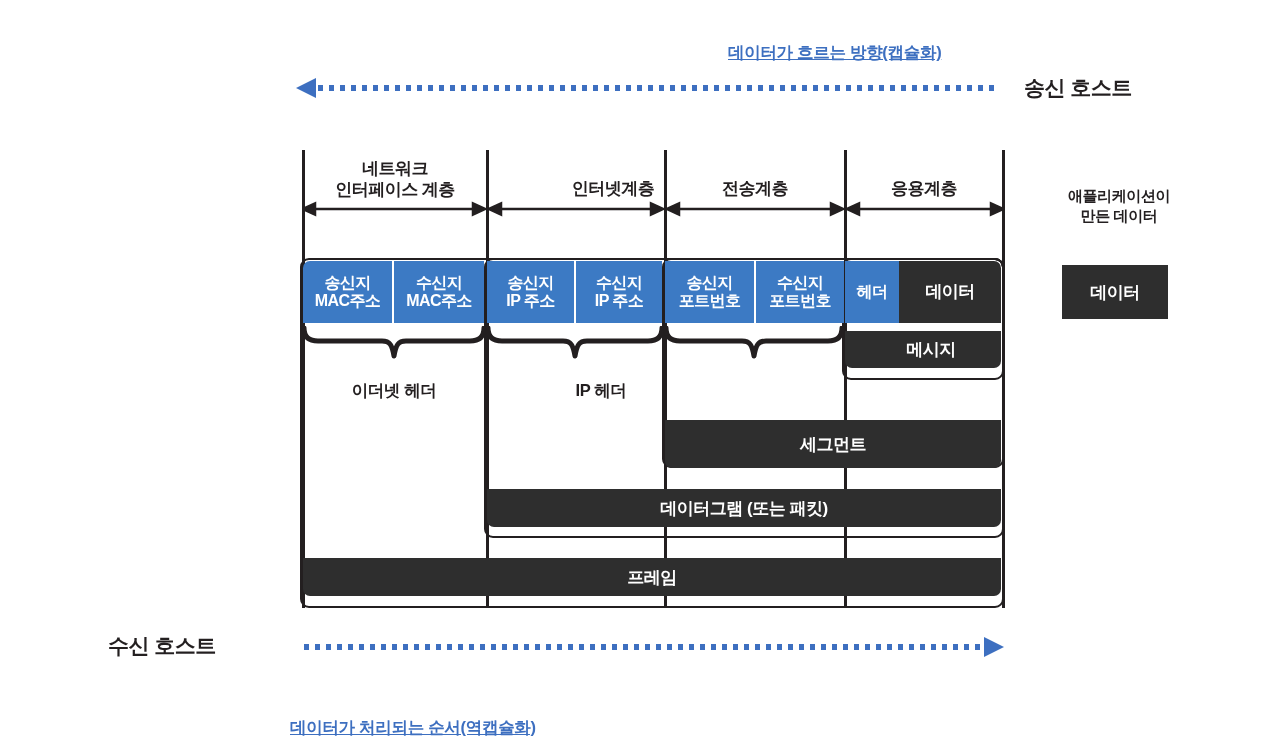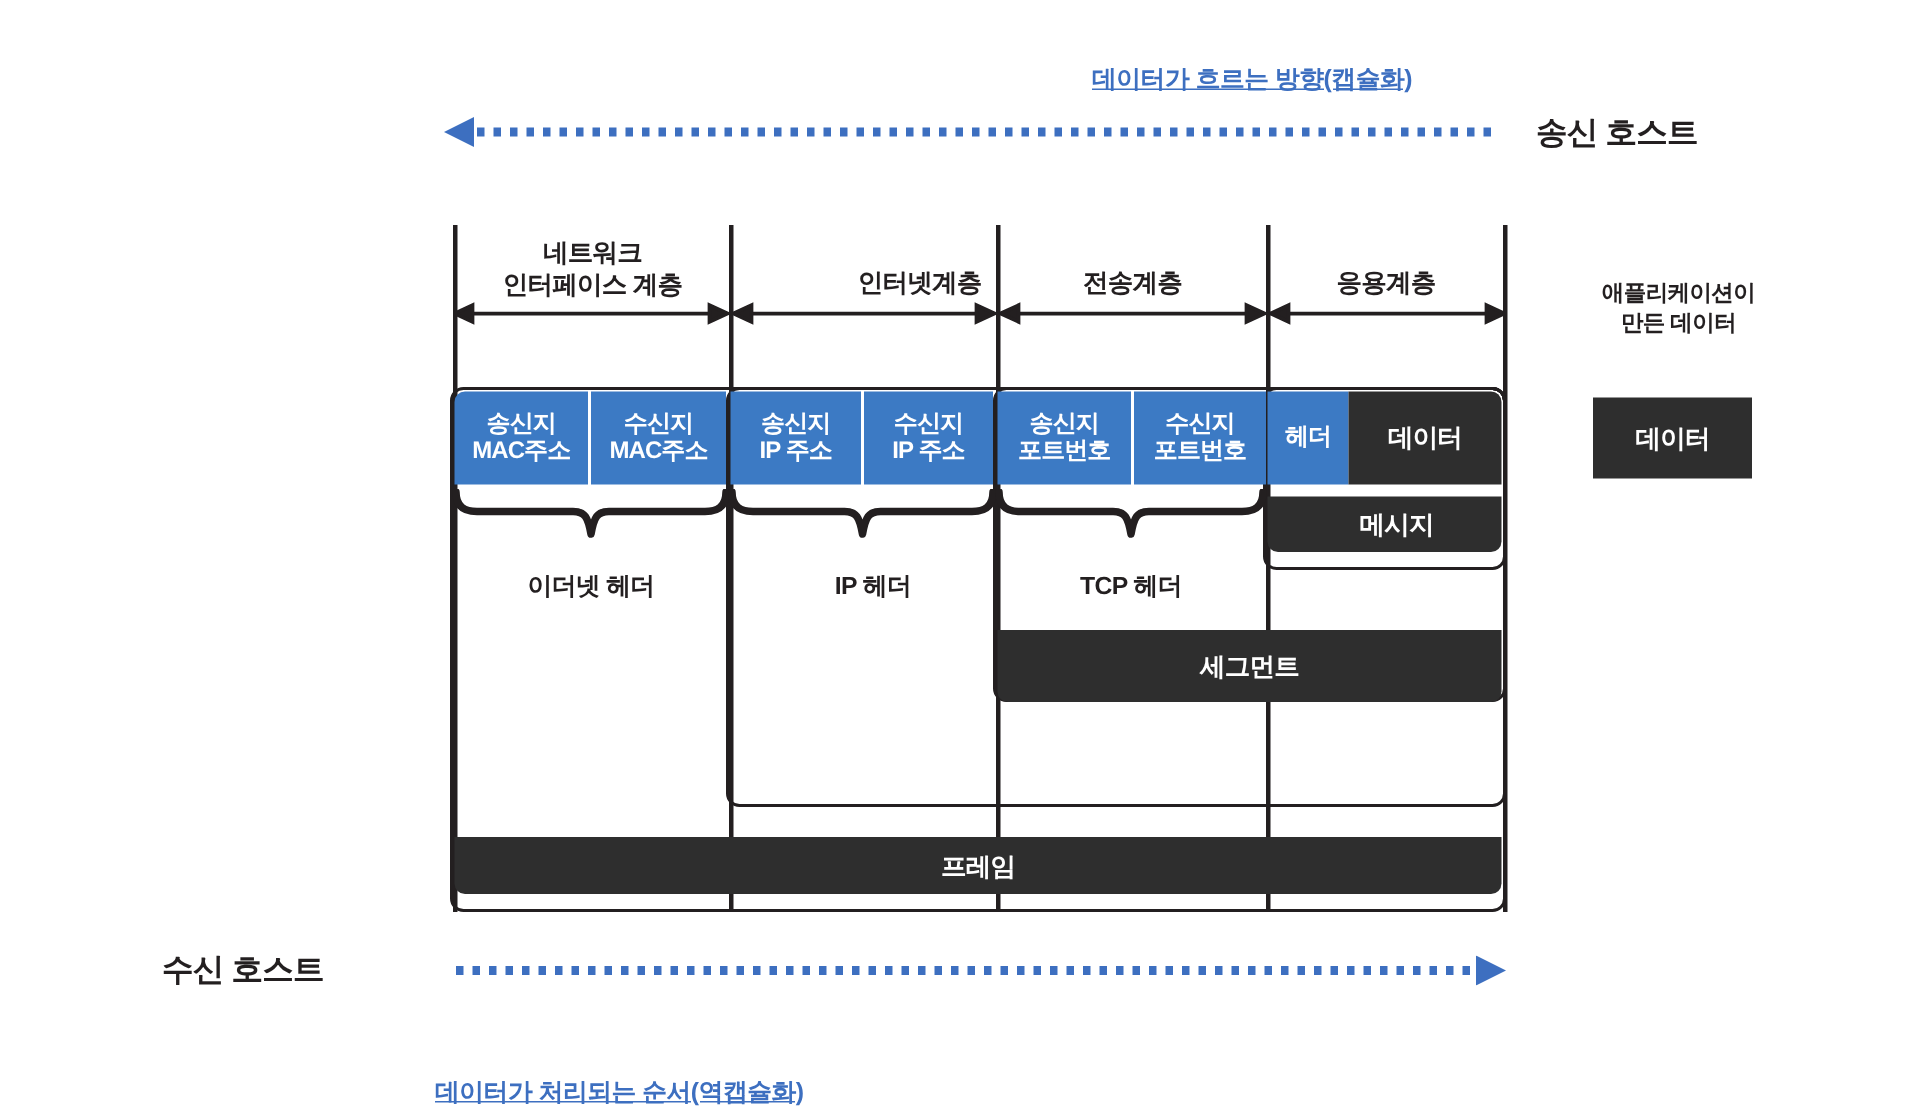--- a/index.html
+++ b/index.html
@@ -131,20 +131,21 @@
   <div class="box" style="left:484px;top:258px;width:520px;height:280px;"></div>
 
   <div class="box" style="left:662px;top:258px;width:342px;height:210px;"></div>
 
   <div class="box" style="left:842px;top:258px;width:162px;height:122px;"></div>
 
   <div class="bar" style="left:845px;top:331px;width:156px;height:37px;border-radius:0 0 7px 7px;padding-left:16px;">메시지</div>
 
   <div class="bar" style="left:665px;top:420px;width:336px;height:48px;border-radius:0 0 7px 7px;font-family:Liberation Mono, monospace;">세그먼트</div>
 
+  <div class="bar" style="left:487px;top:489px;width:514px;height:38px;border-radius:0 0 7px 7px;">데이터그램 (또는 패킷)</div>
 
   <div class="bar" style="left:303px;top:558px;width:698px;height:38px;border-radius:0 0 7px 7px;">프레임</div>
 
   <div class="cell blue" style="left:303px;top:261px;width:89px;height:62px;border-radius:7px 0 0 0;">
     <span>
       <span class="sep">송신지</span>
       <span class="sep">MAC주소</span>
     </span>
   </div>
   <div class="cell blue" style="left:394px;top:261px;width:90px;height:62px;">
@@ -199,22 +200,21 @@
   </div>
 
   <div class="abs brace" style="left:662px;top:326px;width:184px;height:34px;">
     <svg width="184" height="34" viewBox="0 0 184 34">
       <path d="M4 2 C4 12, 10 15, 18 15 L80 15 C88 15, 90 19, 92 30
                C94 19, 96 15, 104 15 L166 15 C174 15, 180 12, 180 2" fill="none" stroke="#231f20" stroke-width="5" stroke-linecap="round" stroke-linejoin="round"></path>
     </svg>
   </div>
 
   <div class="hdr-name" style="left:300px;top:380px;width:188px;">이더넷 헤더</div>
-  <div class="hdr-name" style="left:484px;top:380px;width:196px;">IP 헤더</div>
-  <div class="hdr-name" style="left:662px;top:380px;width:184px;">TCP 헤더</div>
+  <div class="hdr-name" style="left:484px;top:380px;width:196px;padding-left:19px;">IP 헤더</div>
 
   <div class="abs host-label" style="left:108px;top:632px;">수신 호스트</div>
 
   <div class="abs" style="left:304px;top:637px;width:700px;height:20px;">
     <svg width="700" height="20" viewBox="0 0 700 20">
       <line x1="0" y1="10" x2="678" y2="10" stroke="#3d6fc0" stroke-width="6" stroke-dasharray="5,6" stroke-linecap="butt"></line>
       <polygon points="700,10 680,0 680,20" fill="#3d6fc0"></polygon>
     </svg>
   </div>
 

